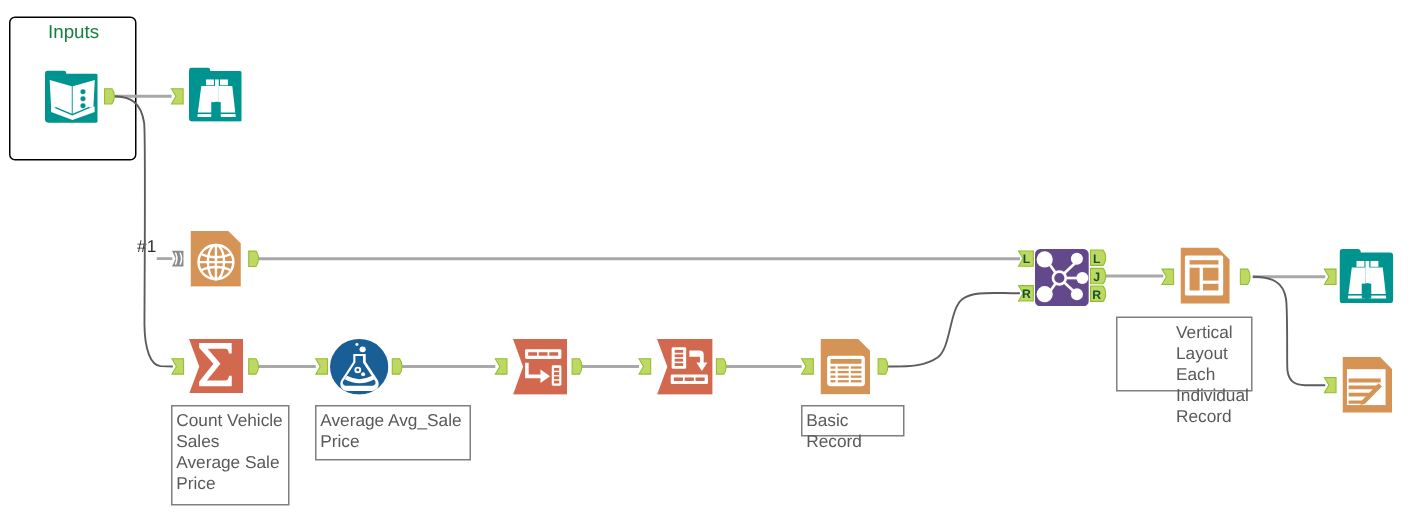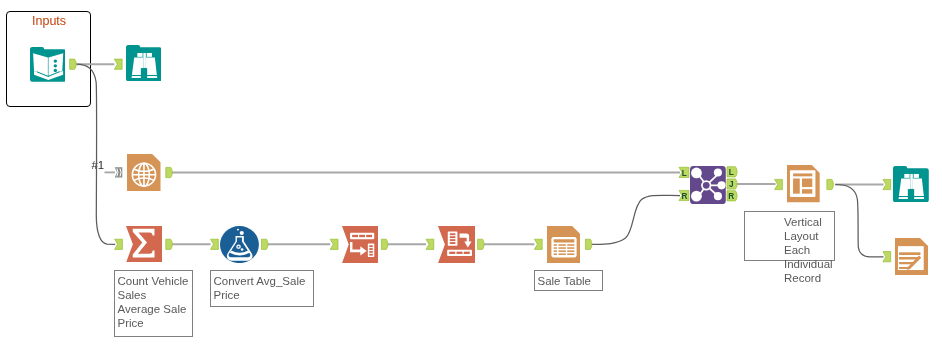--- a/index.html
+++ b/index.html
@@ -9,21 +9,21 @@
        -webkit-font-smoothing:antialiased;}
   #canvas{position:relative;width:942px;height:350px;background:#ffffff;}
   #wires{position:absolute;left:0;top:0;width:942px;height:350px;pointer-events:none;z-index:5;}
   .tool{position:absolute;width:38px;height:38px;z-index:3;}
   .tool svg{display:block;}
   .lbl{position:absolute;z-index:2;border:1px solid #7f7f7f;background:#ffffff;color:#595959;
        font-family:"Liberation Sans",sans-serif;font-size:11.5px;line-height:14.2px;
        box-sizing:border-box;padding:2.5px 2px 0 2.5px;white-space:pre-line;}
   .container-box{position:absolute;border:1.2px solid #000000;border-radius:4px;
        background:transparent;box-sizing:border-box;}
-  .container-title{position:absolute;font-size:12.5px;color:#c2410c;
+  .container-title{position:absolute;font-size:12.5px;color:#15803d;
        font-family:"Liberation Sans",sans-serif;}
   .marker{position:absolute;font-size:11.5px;line-height:11.5px;color:#2d2d2d;
        font-family:"Liberation Sans",sans-serif;}
 </style>
 </head>
 <body>
 
 <div id="canvas">
 
   <svg id="wires" width="942" height="350" viewBox="0 0 942 350">
@@ -249,17 +249,17 @@
        <rect x="5.7" y="15.0" width="20.9" height="2.6"></rect>
        <path d="M5.7 19.5h20.9l-2.6 2.5H5.7z"></path>
        <path d="M5.7 24.3h15.8l-2.6 2.4H5.7z"></path>
        <path d="M5.7 29.2h10.8l-2.3 2.1H5.7z"></path>
      </g>
      <path fill="#d59355" d="M25.3 18.1 27.4 20.2 16.4 31.3 13.4 32.2 14.3 29.2z"></path>
       </svg>
     </div>
     <div class="lbl" style="left: 114px; top: 270px; width: 79px; height: 67px;">Count Vehicle Sales
 Average Sale Price</div>
-    <div class="lbl" style="left: 210px; top: 270px; width: 104px; height: 37px;">Convert Avg_Sale Price</div>
-    <div class="lbl" style="left: 534px; top: 270px; width: 69px; height: 21px;">Sale Table</div>
+    <div class="lbl" style="left: 210px; top: 270px; width: 104px; height: 37px;">Average Avg_Sale Price</div>
+    <div class="lbl" style="left: 534px; top: 270px; width: 69px; height: 21px;">Basic Record</div>
     <div class="lbl" style="left: 744px; top: 211px; width: 91px; height: 50px; padding-left: 39px;">Vertical Layout Each Individual Record</div>
     <div class="marker" style="left: 91.4px; top: 160.2px;">#1</div>
   </div>
 
 </body></html>

